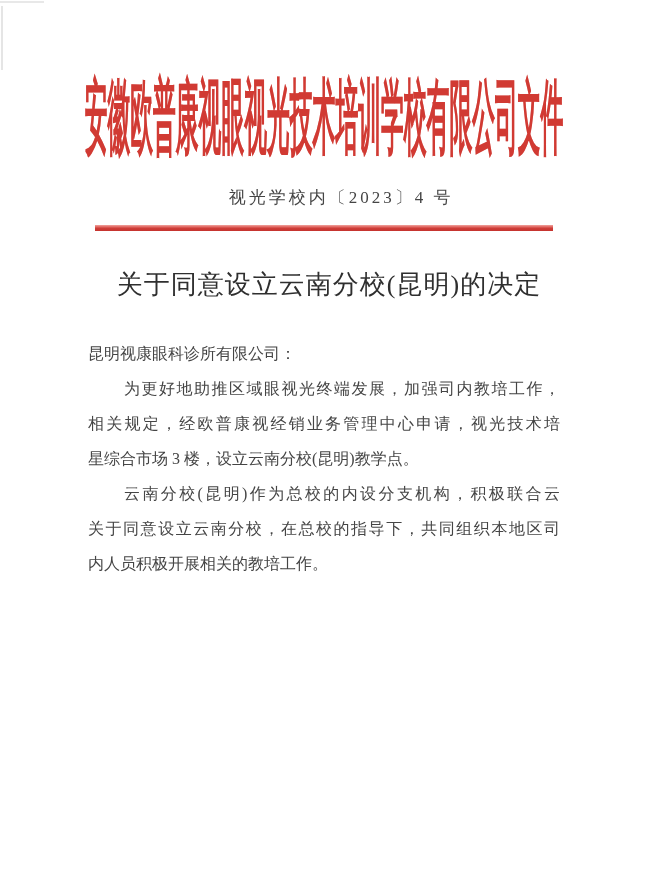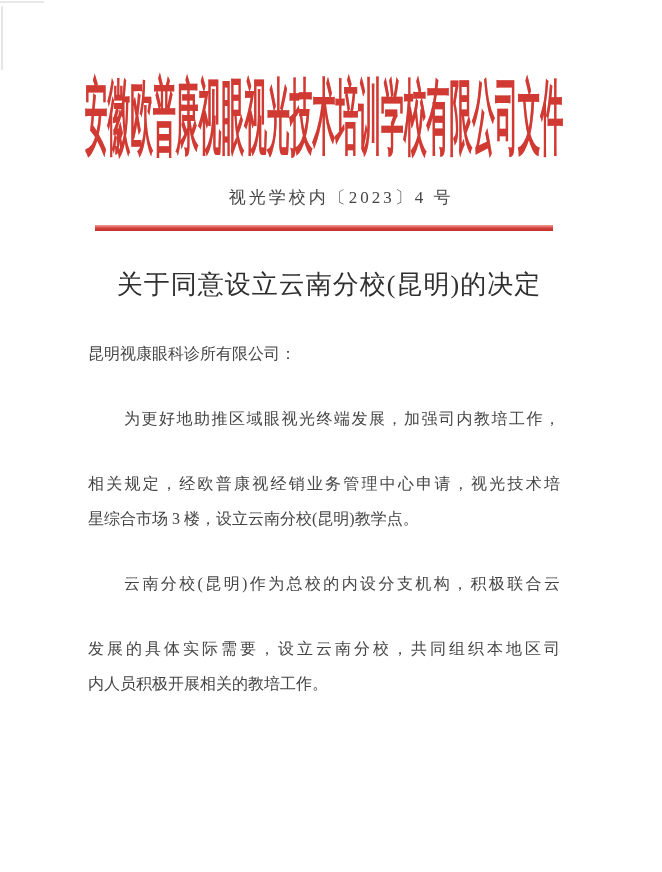--- a/index.html
+++ b/index.html
@@ -91,21 +91,20 @@
     color: var(--body-ink);
   }
   .body-line {
     white-space: nowrap;
     text-align: left;
   }
   .body-line.fill {
     white-space: normal;
     text-align: justify;
     text-align-last: justify;
-    margin-top: 30px;
   }
   .body-line.indent { padding-left: 36px; }
 </style>
 </head>
 <body>
 
 <div class="page">
 
   <div class="scan-edge-left"></div>
   <div class="scan-edge-top"></div>
@@ -119,17 +118,17 @@
   <div class="red-rule"></div>
 
   <div class="decision-title">关于同意设立云南分校(昆明)的决定</div>
 
   <div class="body-text">
       <div class="body-line">昆明视康眼科诊所有限公司：</div>
       <div class="body-line indent fill">为更好地助推区域眼视光终端发展，加强司内教培工作，</div>
       <div class="body-line fill">相关规定，经欧普康视经销业务管理中心申请，视光技术培</div>
       <div class="body-line">星综合市场 3 楼，设立云南分校(昆明)教学点。</div>
       <div class="body-line indent fill">云南分校(昆明)作为总校的内设分支机构，积极联合云</div>
-      <div class="body-line fill">发展的具体实际需要，设立云南分校，共同组织本地区司</div>
+      <div class="body-line fill">关于同意设立云南分校，在总校的指导下，共同组织本地区司</div>
       <div class="body-line">内人员积极开展相关的教培工作。</div>
     </div>
 
 </div>
 
 </body></html>

